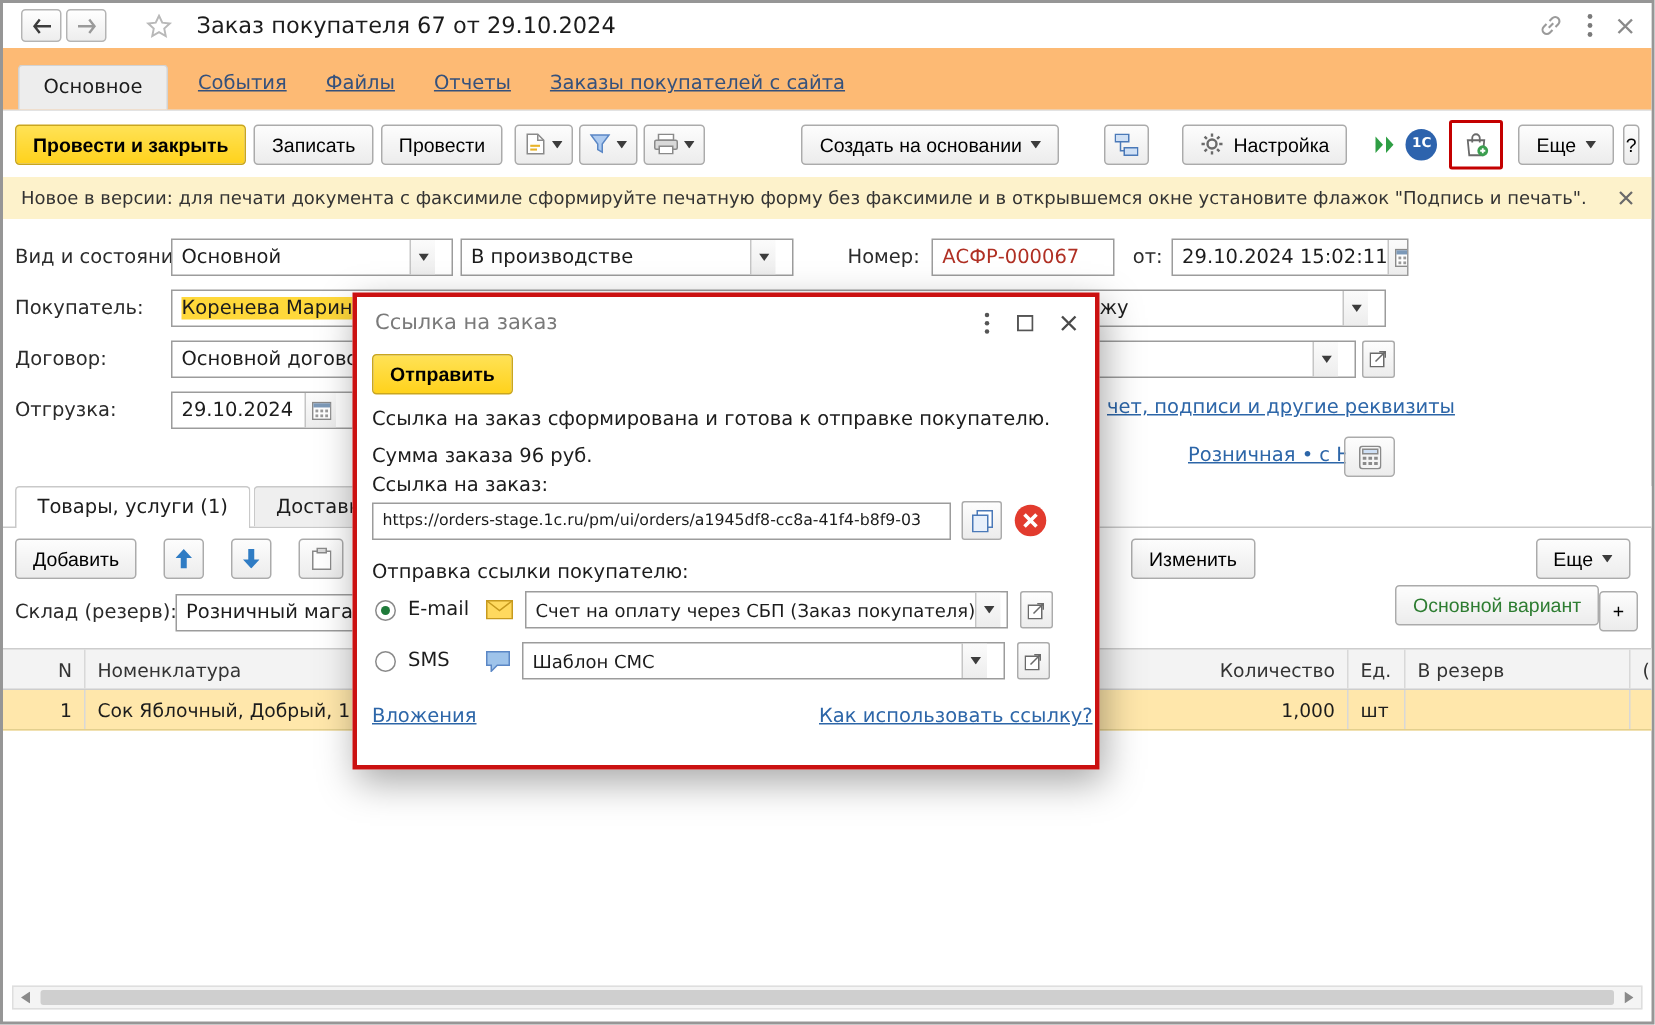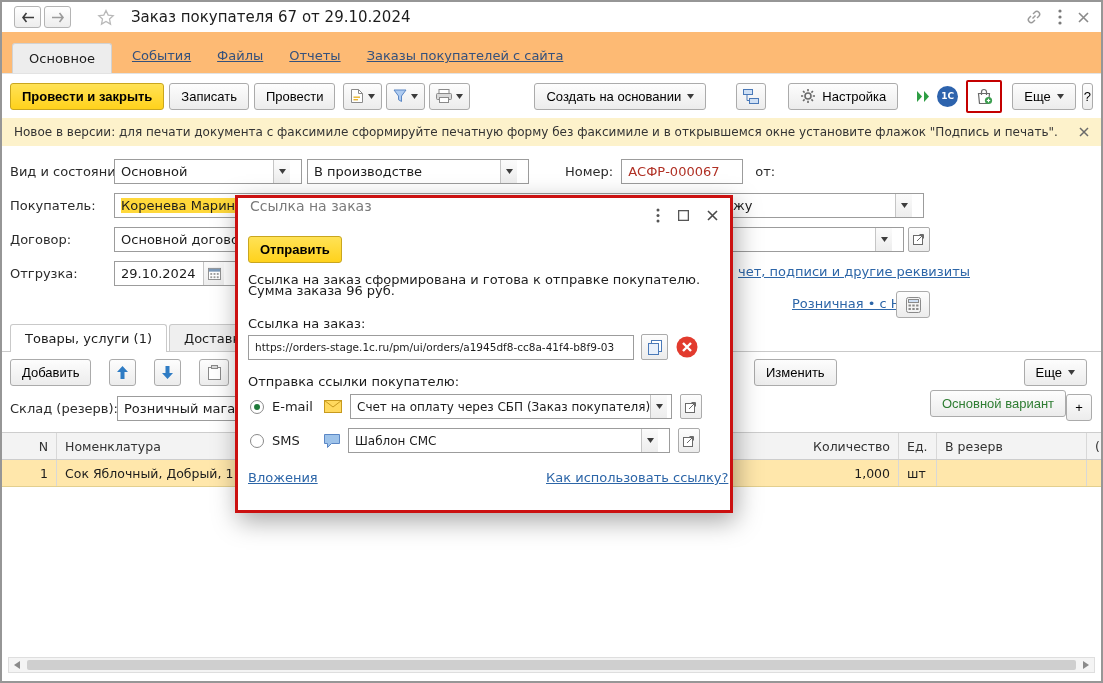--- a/index.html
+++ b/index.html
@@ -62,21 +62,21 @@
   .c5{width:150px}
   .c6{flex:1;border-right:none}
 
   
   .hscroll{position:absolute;left:6px;right:6px;bottom:8px;height:16px;display:flex;align-items:center;background:#f4f4f4;border:1px solid #dedede}
   .scroll-arrow{width:16px;height:100%;display:flex;align-items:center;justify-content:center;cursor:pointer}
   .scroll-thumb{height:10px;background:#cfcfcf;border-radius:2px;flex:1;margin:0 2px;cursor:pointer}
 
   
   .modal{position:absolute;left:233px;top:193px;width:498px;height:318px;background:#fff;border:3px solid #cb1111;box-shadow:3px 8px 24px rgba(0,0,0,.35);z-index:10}
-  .modal-head{display:flex;height:34px;padding:0 12px}
+  .modal-head{display:flex;align-items:center;height:34px;padding:0 12px}
   .modal-title{color:#7a7a7a;font-size:14px}
   .modal-icons{margin-left:auto;display:flex;align-items:center;gap:18px}
   .radio{width:14px;height:14px;border:1px solid #8a8a8a;border-radius:50%;background:#fff;display:inline-block;position:relative;cursor:pointer;flex:none}
   .radio.checked::after{content:"";position:absolute;left:3px;top:3px;width:6px;height:6px;border-radius:50%;background:#1f7a3a}
   .tpl{font-size:12px}
   .urltext{font-size:10.5px}
 </style>
 </head>
 <body>
 
@@ -274,20 +274,37 @@
           <svg width="7" height="5" viewBox="0 0 7 5">
             <path d="M0 0h7L3.5 5z" fill="#3c3c3c"></path>
           </svg>
         </span>
     </div>
     <span class="flabel" style="margin-left:36px">Номер:</span>
     <div class="input" style="width:122px;margin-left:8px">
       <span class="red">АСФР-000067</span>
     </div>
     <span class="flabel" style="margin-left:12px">от:</span>
+    <div class="input combo" style="width:158px;margin-left:6px">
+      <span>29.10.2024 15:02:11</span>
+      <span class="arrowbox calbox">
+          <svg width="13" height="13" viewBox="0 0 14 14">
+            <rect x="0.5" y="1.5" width="13" height="12" fill="#fff" stroke="#8a8a8a"></rect>
+            <rect x="1" y="2" width="12" height="3" fill="#7c99b8"></rect>
+            <g fill="#9a9a9a">
+              <rect x="2.5" y="6.5" width="2" height="2"></rect>
+              <rect x="6" y="6.5" width="2" height="2"></rect>
+              <rect x="9.5" y="6.5" width="2" height="2"></rect>
+              <rect x="2.5" y="10" width="2" height="2"></rect>
+              <rect x="6" y="10" width="2" height="2"></rect>
+              <rect x="9.5" y="10" width="2" height="2"></rect>
+            </g>
+          </svg>
+        </span>
+    </div>
   </div>
 
   <div class="frow" style="left:8px;top:190px">
     <span class="flabel" style="width:104px">Покупатель:</span>
     <div class="input combo" style="width:810px;position:relative">
       <span class="hl">Коренева Марина</span>
       <span style="position:absolute;left:618px">жу</span>
       <span class="arrowbox">
           <svg width="7" height="5" viewBox="0 0 7 5">
             <path d="M0 0h7L3.5 5z" fill="#3c3c3c"></path>
@@ -461,21 +478,21 @@
             <svg width="11" height="11" viewBox="0 0 11 11">
               <path d="M1 1l9 9M10 1l-9 9" stroke="#4a4a4a" stroke-width="1.6"></path>
             </svg>
           </span>
       </span>
     </div>
 
     <button class="btn btn-yellow" style="position:absolute;left:10px;top:38px">Отправить</button>
 
     <div style="position:absolute;left:10px;top:74px">Ссылка на заказ сформирована и готова к отправке покупателю.</div>
-    <div style="position:absolute;left:10px;top:85px">Сумма заказа 96 руб.</div>
+    <div style="position:absolute;left:10px;top:99px">Сумма заказа 96 руб.</div>
 
     <div style="position:absolute;left:10px;top:118px">Ссылка на заказ:</div>
     <div style="position:absolute;left:10px;top:136px;display:flex;align-items:center;gap:7px">
       <div class="input" style="width:386px">
         <span class="urltext">https://orders-stage.1c.ru/pm/ui/orders/a1945df8-cc8a-41f4-b8f9-03</span>
       </div>
       <span class="smbtn" style="width:27px;height:26px">
         <span style="display:flex">
             <svg width="14" height="15" viewBox="0 0 14 15">
               <rect x="3.5" y="0.5" width="10" height="11" fill="#fff" stroke="#4a79b8"></rect>

